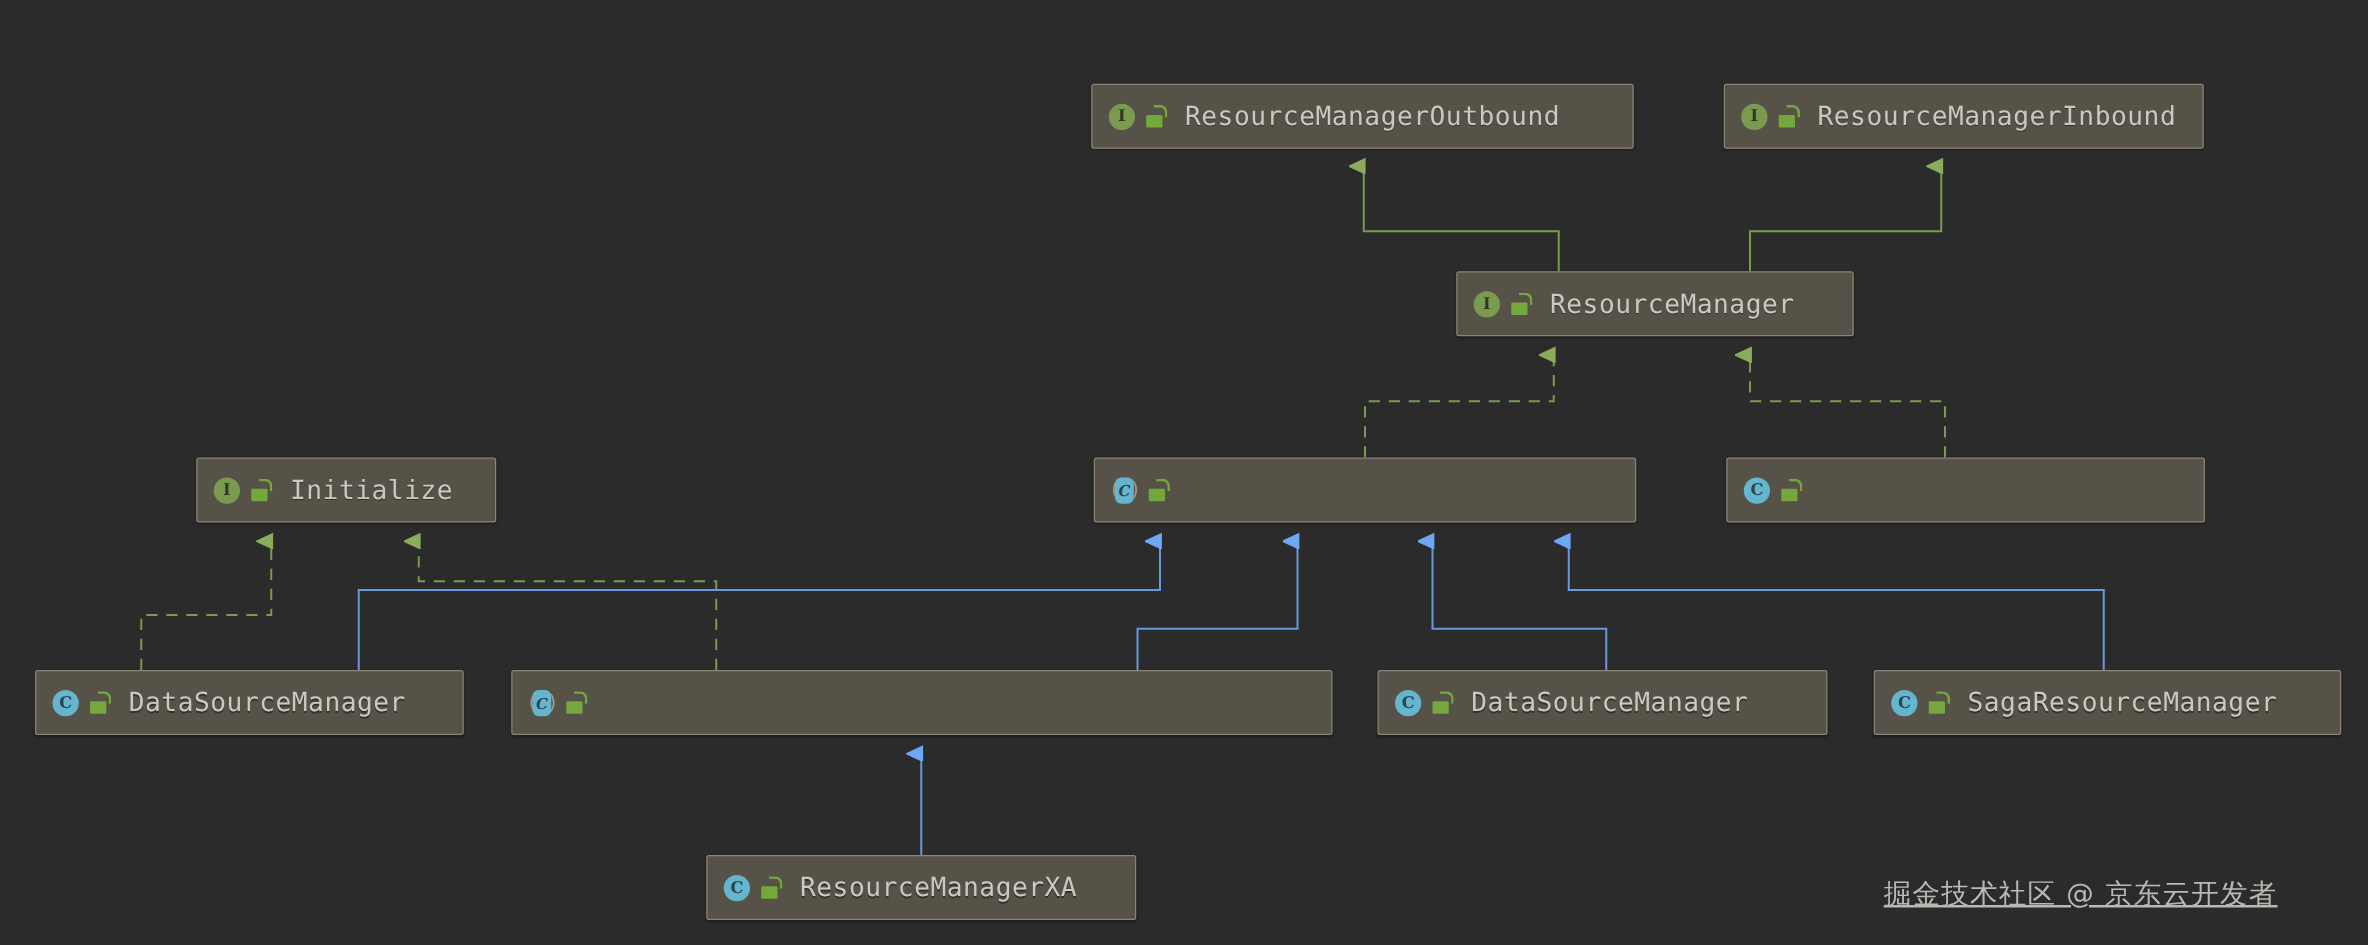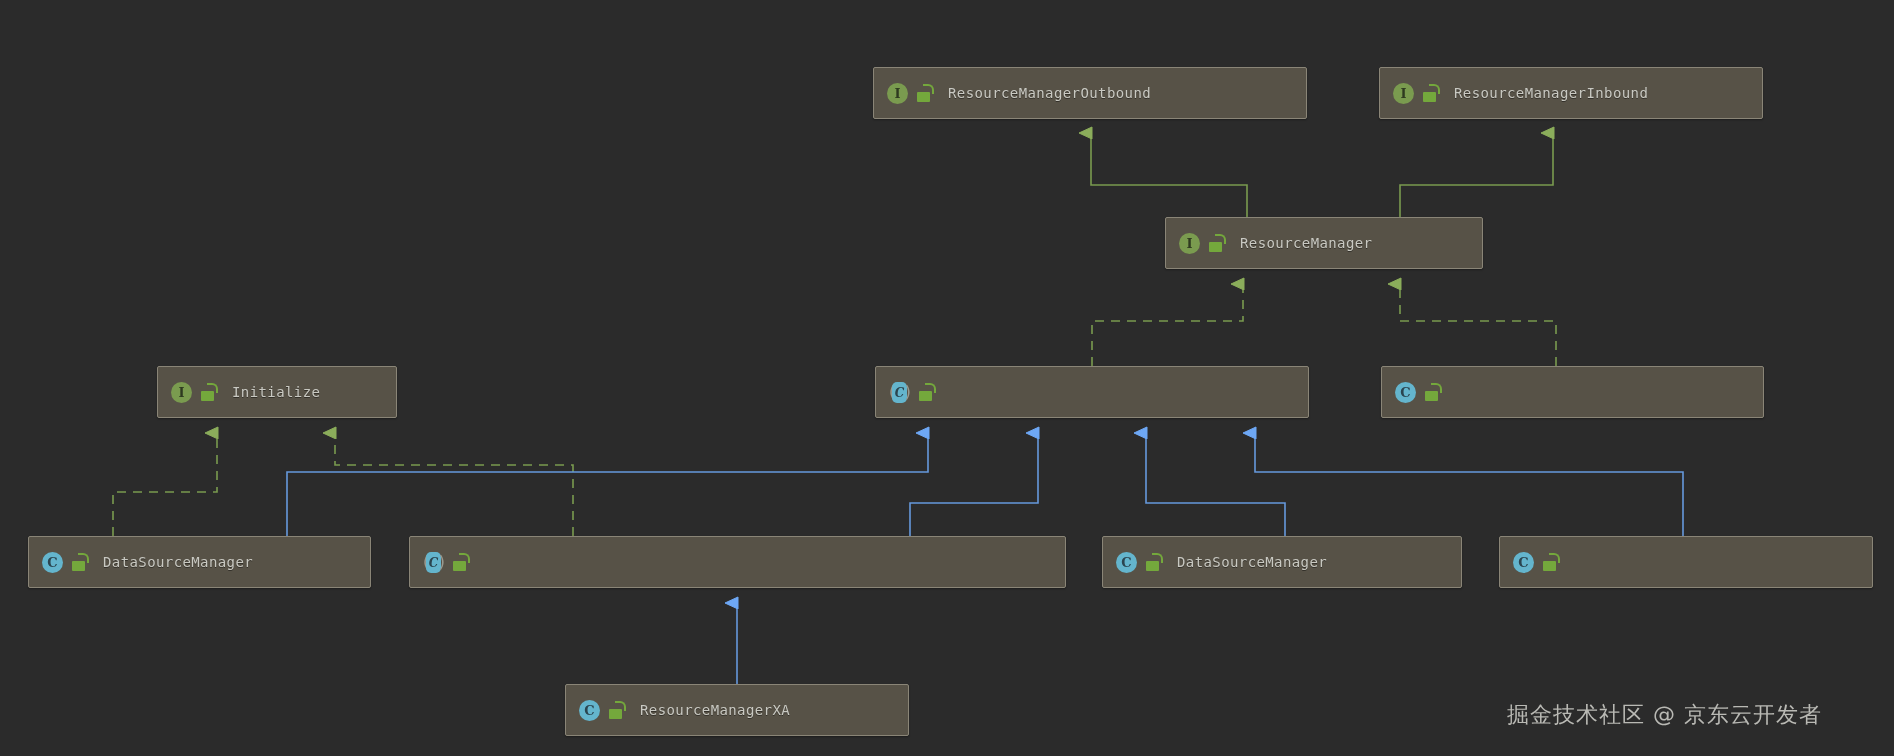--- a/index.html
+++ b/index.html
@@ -42,21 +42,21 @@
     margin-right: 6px;
   }
   .node .ic-lock {
     flex: 0 0 auto;
     width: 18px;
     height: 20px;
     position: relative;
     margin-right: 14px;
   }
   .node .label {
-    font-size: 14px;
+    font-size: 21px;
     letter-spacing: 0.4px;
     color: #c9c9c2;
     white-space: nowrap;
     text-shadow: 0 1px 0 rgba(0,0,0,0.4);
   }
   
   .ifc-badge {
     position: absolute;
     left: 1px; top: 2px;
     width: 21px; height: 21px;
@@ -297,28 +297,29 @@
   </div>
 
   <div class="node" style="left:1499px; top:536px; width:374px;">
     <span class="ic-type">
         <span class="cls-badge">C</span>
       </span>
     <span class="ic-lock">
         <span class="lock-shackle"></span>
         <span class="lock-body"></span>
       </span>
+    <span class="label">SagaResourceManager</span>
   </div>
 
   <div class="node" style="left:565px; top:684px; width:344px;">
     <span class="ic-type">
         <span class="cls-badge">C</span>
       </span>
     <span class="ic-lock">
         <span class="lock-shackle"></span>
         <span class="lock-body"></span>
       </span>
     <span class="label">ResourceManagerXA</span>
   </div>
 
-  <div class="watermark" style="left:1507px; top:700px;">掘金技术社区 @ 京东云开发者</div>
+  <div class="watermark" style="left:1507px; top:700px;text-decoration:underline;">掘金技术社区 @ 京东云开发者</div>
 
 </div>
 
 </body></html>

